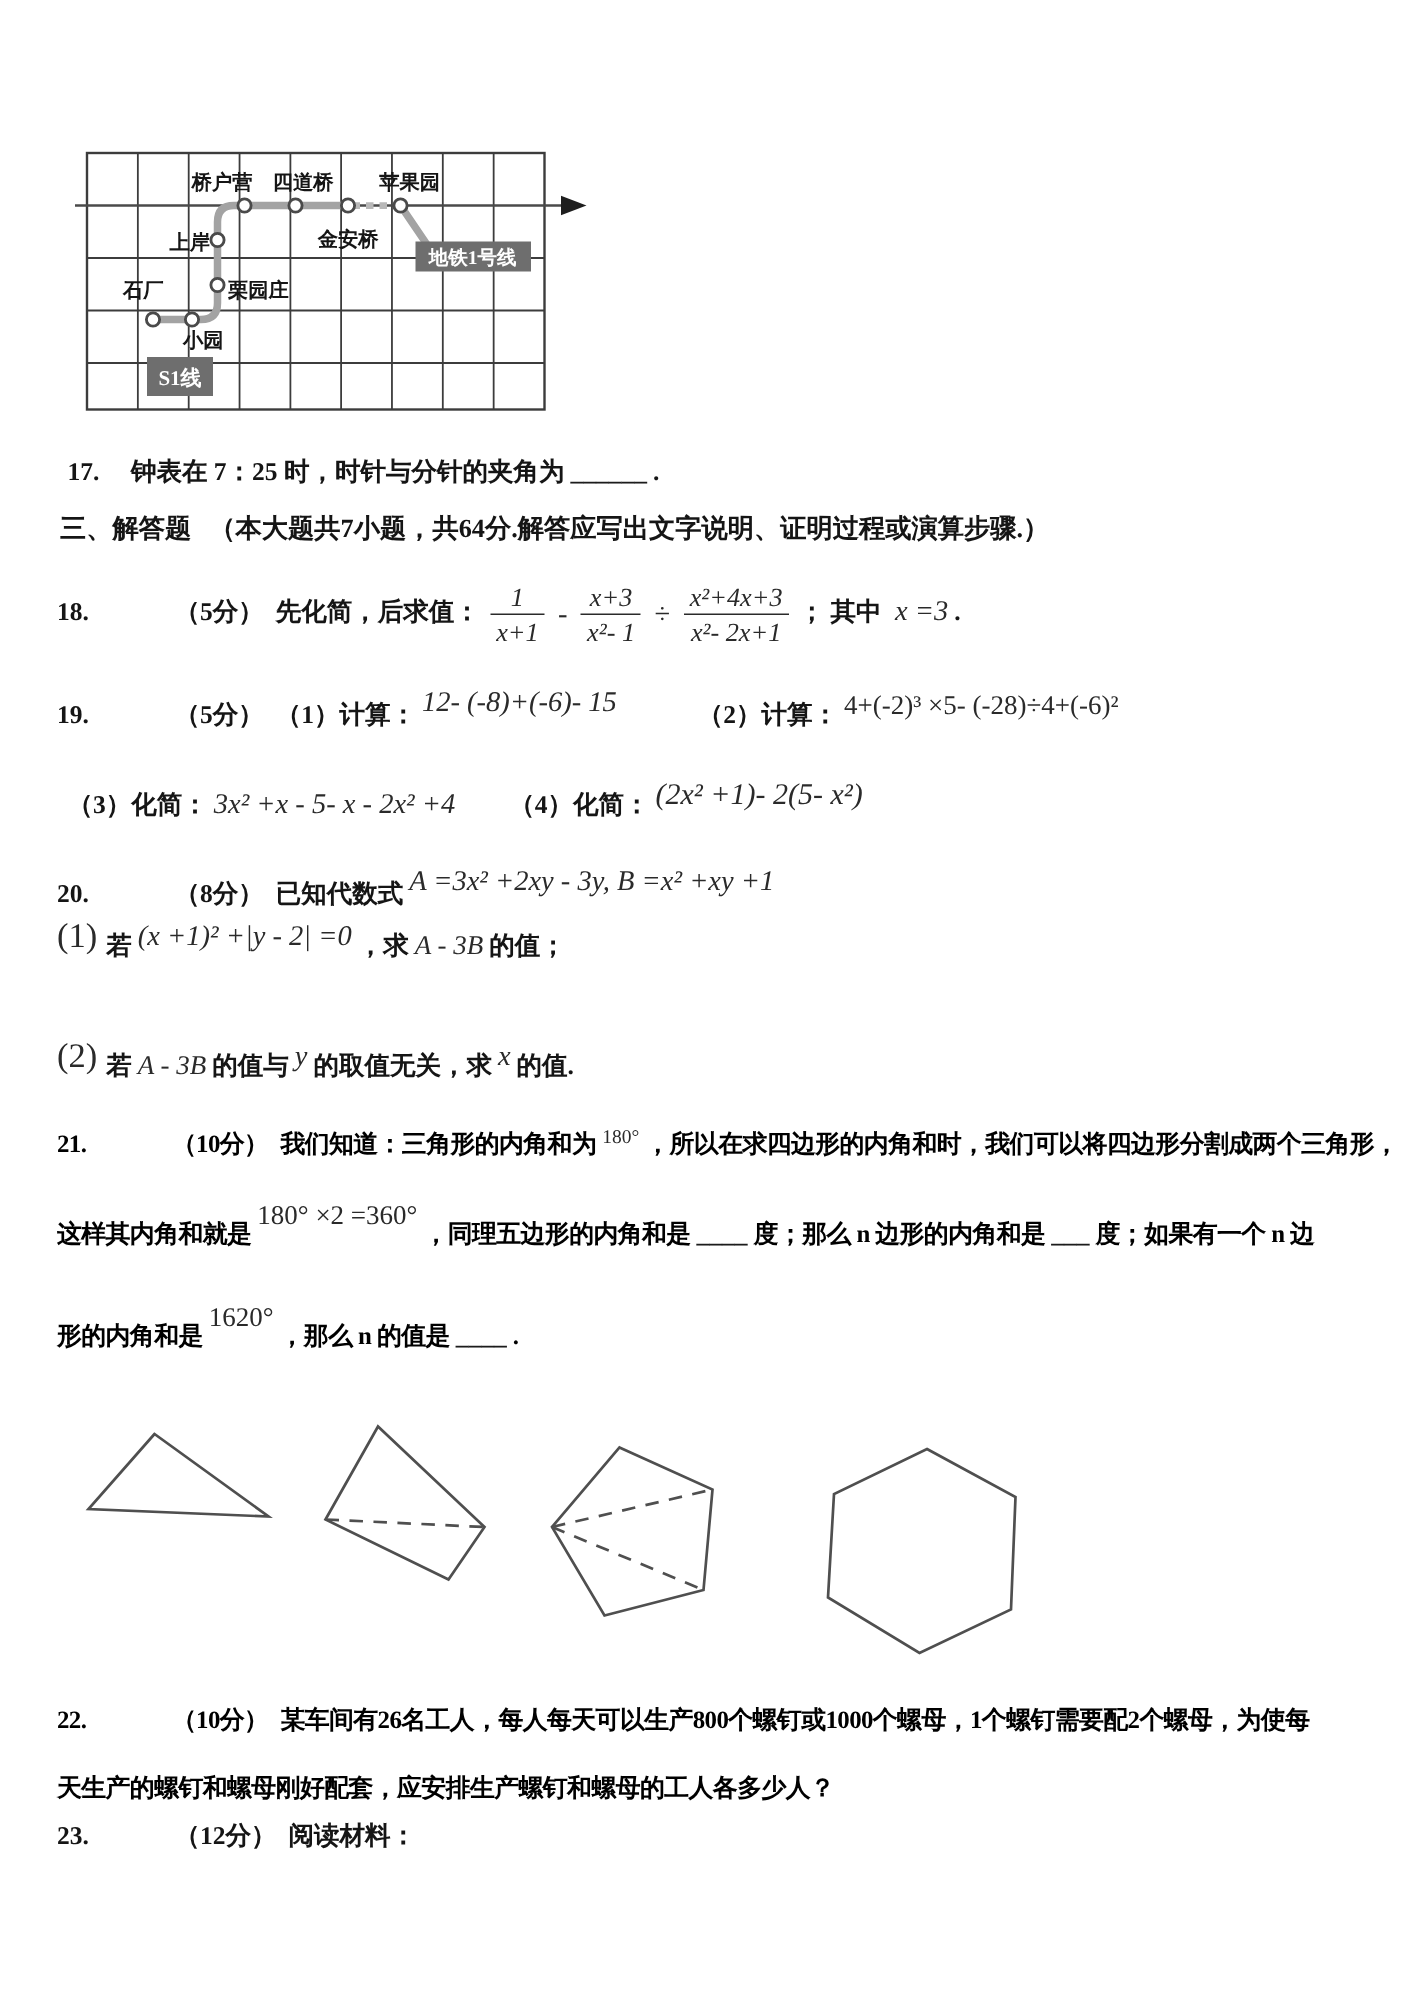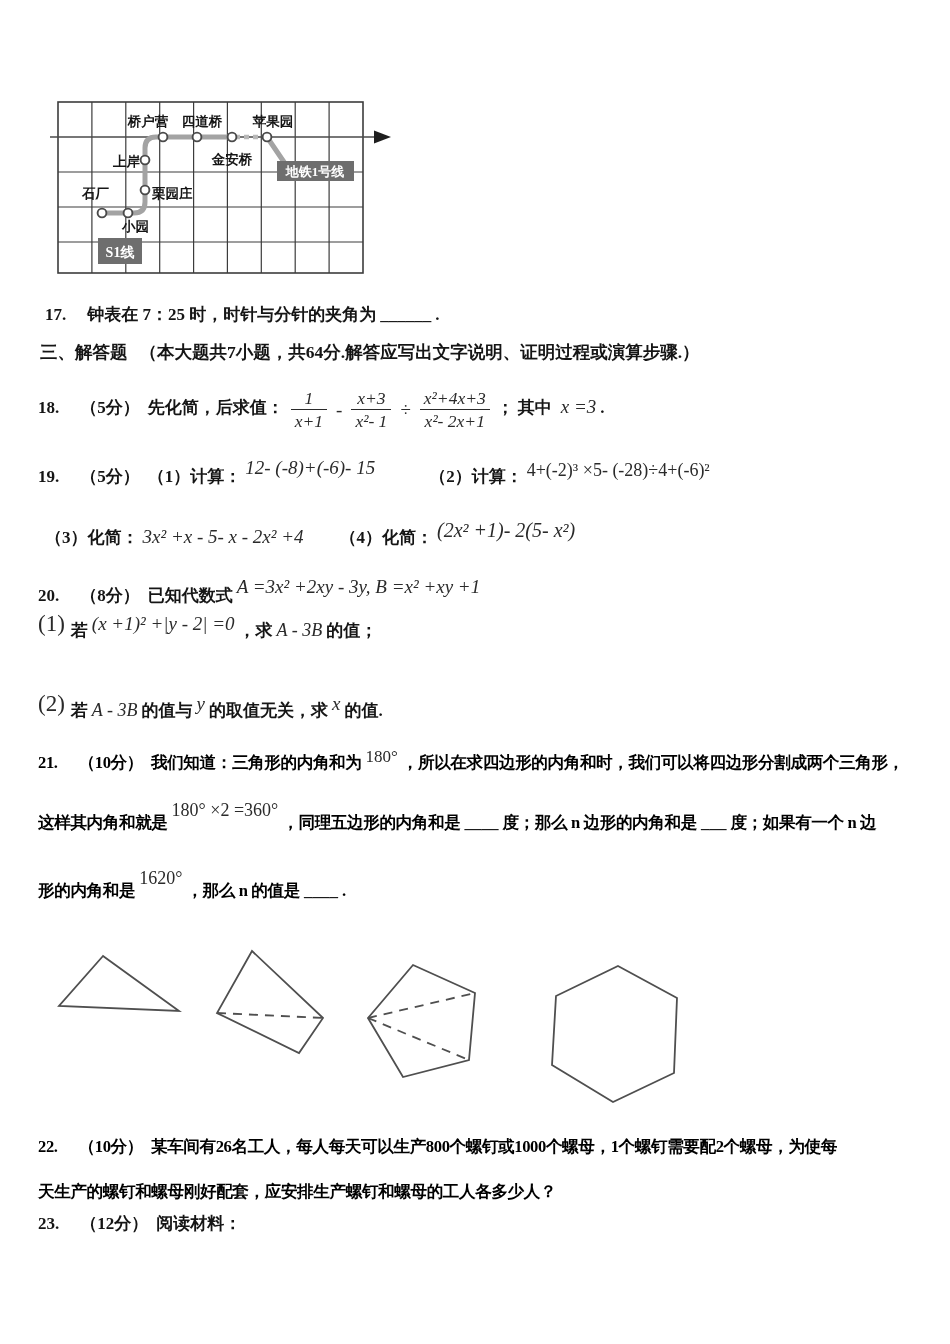--- a/index.html
+++ b/index.html
@@ -1,21 +1,21 @@
 <!DOCTYPE html>
 <html><head>
 <meta charset="utf-8">
 <style>
   html,body{margin:0;padding:0;background:#ffffff;}
   body{position:relative;width:950px;height:1344px;font-family:"Liberation Serif",serif;color:#1c1c1c;overflow:hidden;}
   .line{position:absolute;white-space:nowrap;}
   .cn{font-family:"Liberation Serif",serif;font-weight:700;font-size:17px;color:#151515;}
   .cn17{font-family:"Liberation Serif",serif;font-weight:700;font-size:16.6px;letter-spacing:-0.4px;color:#000000;}
   .qnum{margin-right:17px;}
-  .score{margin-right:4px;}
+  .score{margin-right:4px;margin-left:36px;}
   .math{font-family:"Liberation Serif",serif;font-size:19px;font-style:italic;color:#2a2a2a;}
   .mnum{font-family:"Liberation Serif",serif;font-size:19px;font-style:normal;color:#2a2a2a;}
   .raised{position:relative;top:-8px;font-style:italic;}
   .raised6{position:relative;top:-6px;}
   .raised10{position:relative;top:-12px;text-align:right;}
   .pnum{font-family:"Liberation Serif",serif;font-size:23px;font-style:normal;position:relative;top:-5px;margin-right:2px;color:#2a2a2a;}
   .blank{font-family:"Liberation Serif",serif;font-weight:700;font-size:17px;letter-spacing:0;}
   .frac{display:inline-block;vertical-align:middle;text-align:center;margin:0 3px;font-family:"Liberation Serif",serif;font-style:italic;font-size:17.5px;line-height:1.15;color:#2a2a2a;}
   .frac .num{display:block;padding:0 4px 1px;border-bottom:1.6px solid #2a2a2a;}
   .frac .den{display:block;padding:1px 4px 0;}
@@ -143,21 +143,21 @@
   <span class="math raised6">y</span>
   <span class="cn">的取值无关，求</span>
   <span class="math raised6">x</span>
   <span class="cn">的值.</span>
 </div>
 
 <div class="line" style="left:38px;top:752px;">
   <span class="cn17 qnum">21.</span>
   <span class="cn17 score">（10分）</span>
   <span class="cn17">我们知道：三角形的内角和为</span>
-  <span class="mnum raised6" style="font-size:17px;text-align:right;">180°</span>
+  <span class="mnum raised6" style="font-size:13px;text-align:right;">180°</span>
   <span class="cn17">，所以在求四边形的内角和时，我们可以将四边形分割成两个三角形，</span>
 </div>
 
 <div class="line" style="left:38px;top:812px;">
   <span class="cn17">这样其内角和就是</span>
   <span class="mnum raised10" style="font-size:18px;">180° ×2 =360°</span>
   <span class="cn17">，同理五边形的内角和是</span>
   <span class="blank">____</span>
   <span class="cn17">度；那么 n 边形的内角和是</span>
   <span class="blank">___</span>

